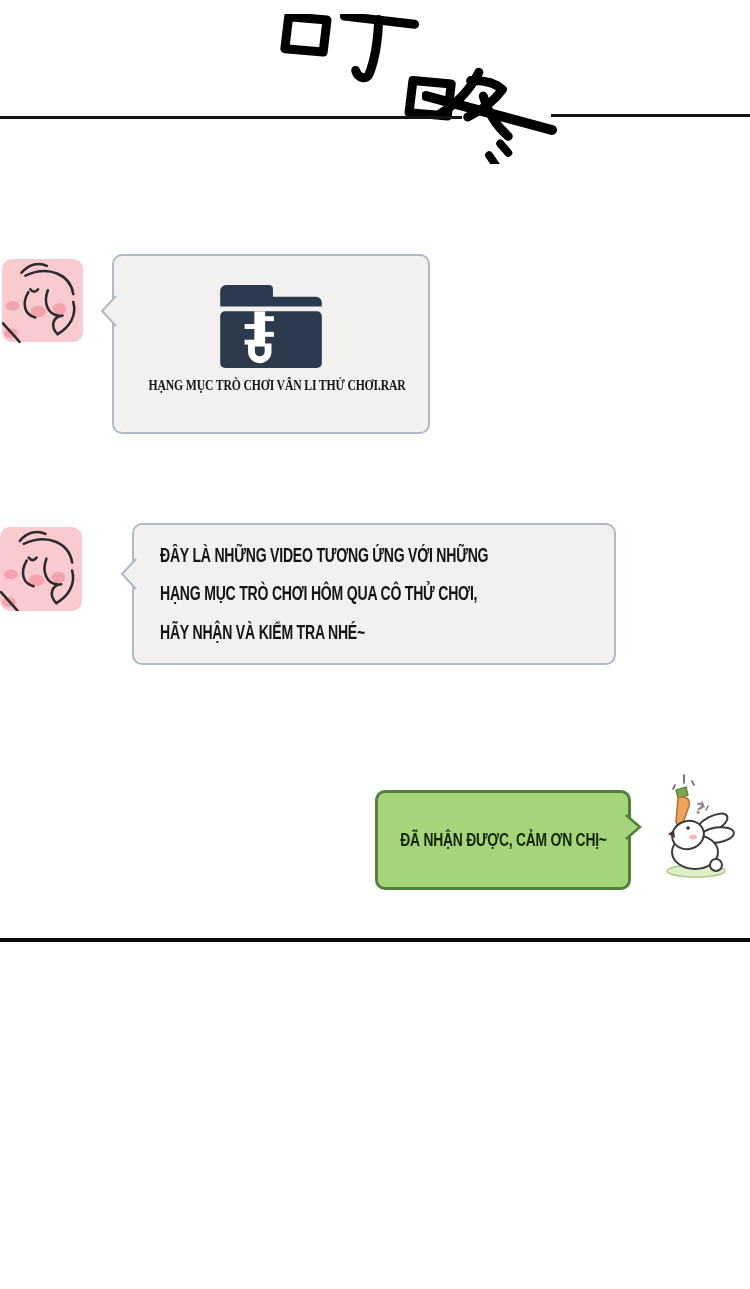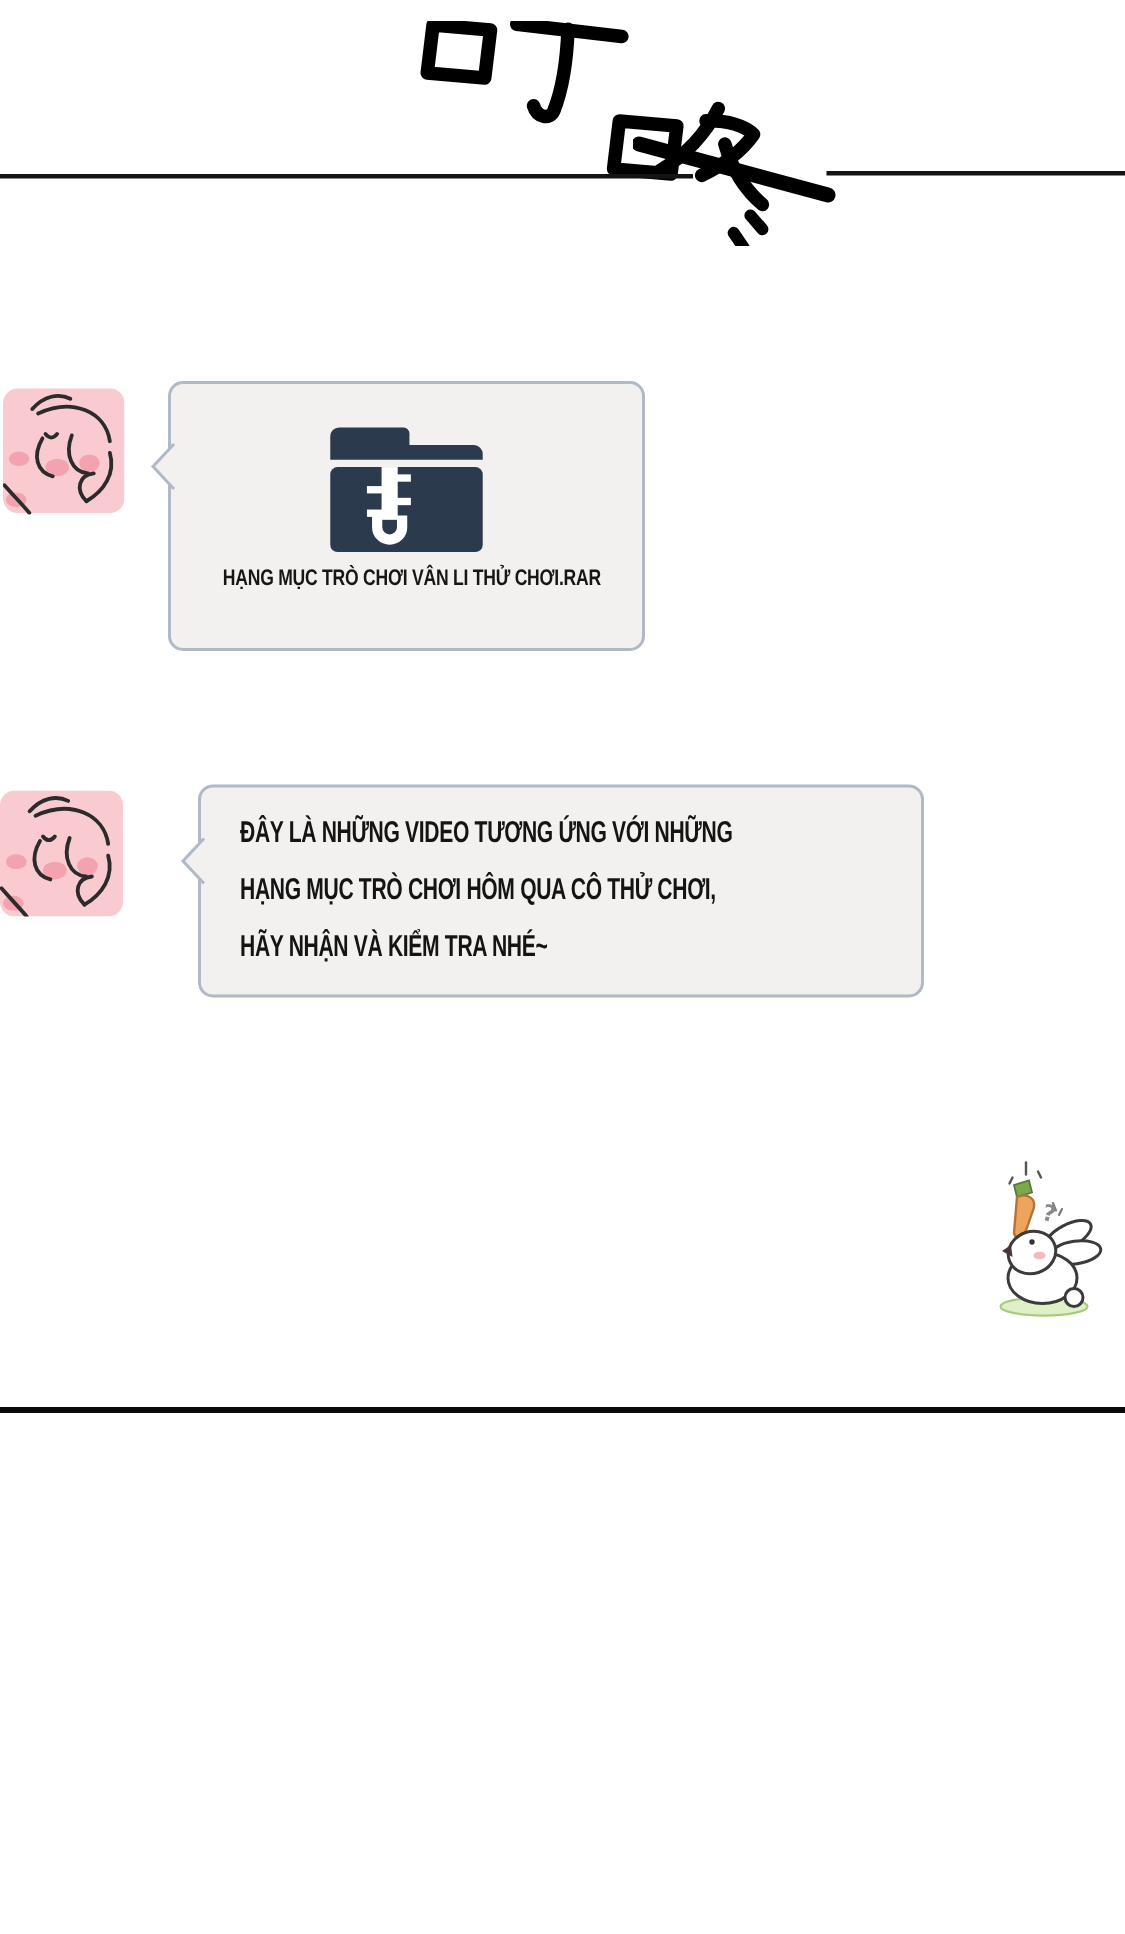--- a/index.html
+++ b/index.html
@@ -17,21 +17,21 @@
 
   
   .avatar{position:absolute;}
   .avatar-1{left:2px;top:258px;width:81px;height:85px;}
   .avatar-2{left:0px;top:527px;width:82px;height:84px;}
 
   .bubble{
     position:absolute;background:#f2f1ef;border:2px solid #b0b9c6;border-radius:10px;
     box-sizing:border-box;
   }
-  .bubble-1{left:112px;top:254px;width:318px;height:180px;text-align:center;}
+  .bubble-1{left:112px;top:254px;width:318px;height:180px;text-align:center;font-family:Liberation Serif, serif;}
   .bubble-2{left:108px;top:523px;width:484px;height:142px;display:flex;align-items:center;margin-left:24px;}
   .bubble-3{
     left:375px;top:790px;width:256px;height:100px;background:#a6d47b;border:3px solid #4f8136;
     display:flex;align-items:center;justify-content:center;
   }
   .tail{position:absolute;}
   .tail-l1{left:-15px;top:38px;}
   .tail-l2{left:-15px;top:32px;}
   .tail-r3{right:-15px;top:20px;}
 
@@ -151,20 +151,26 @@
     </svg>
   </div>
 
   <div class="bubble bubble-2">
     <svg class="tail tail-l2" width="18" height="34" viewBox="0 0 18 34">
       <path d="M17,2 L3,17 L17,32" fill="#f2f1ef" stroke="#b0b9c6" stroke-width="2"></path>
     </svg>
     <div class="msg-text">ĐÂY LÀ NHỮNG VIDEO TƯƠNG ỨNG VỚI NHỮNG HẠNG MỤC TRÒ CHƠI HÔM QUA CÔ THỬ CHƠI, HÃY NHẬN VÀ KIỂM TRA NHÉ~</div>
   </div>
 
+  <div class="bubble bubble-3">
+    <svg class="tail tail-r3" width="18" height="28" viewBox="0 0 18 28">
+      <path d="M1,2 L15,14 L1,26" fill="#a6d47b" stroke="#4f8136" stroke-width="2.5"></path>
+    </svg>
+    <div class="reply-text">ĐÃ NHẬN ĐƯỢC, CẢM ƠN CHỊ~</div>
+  </div>
 
   <div class="bunny">
     <svg width="95" height="113" viewBox="0 0 95 113">
 
       <ellipse cx="46" cy="99" rx="29" ry="6" fill="#dff0c8" stroke="#a8cc7e" stroke-width="1.5"></ellipse>
 
       <g stroke="#555" stroke-width="1.6" stroke-linecap="round">
         <line x1="34" y1="3" x2="34" y2="11"></line>
         <line x1="42" y1="9" x2="44" y2="13"></line>
         <line x1="25" y1="13" x2="23" y2="17"></line>

